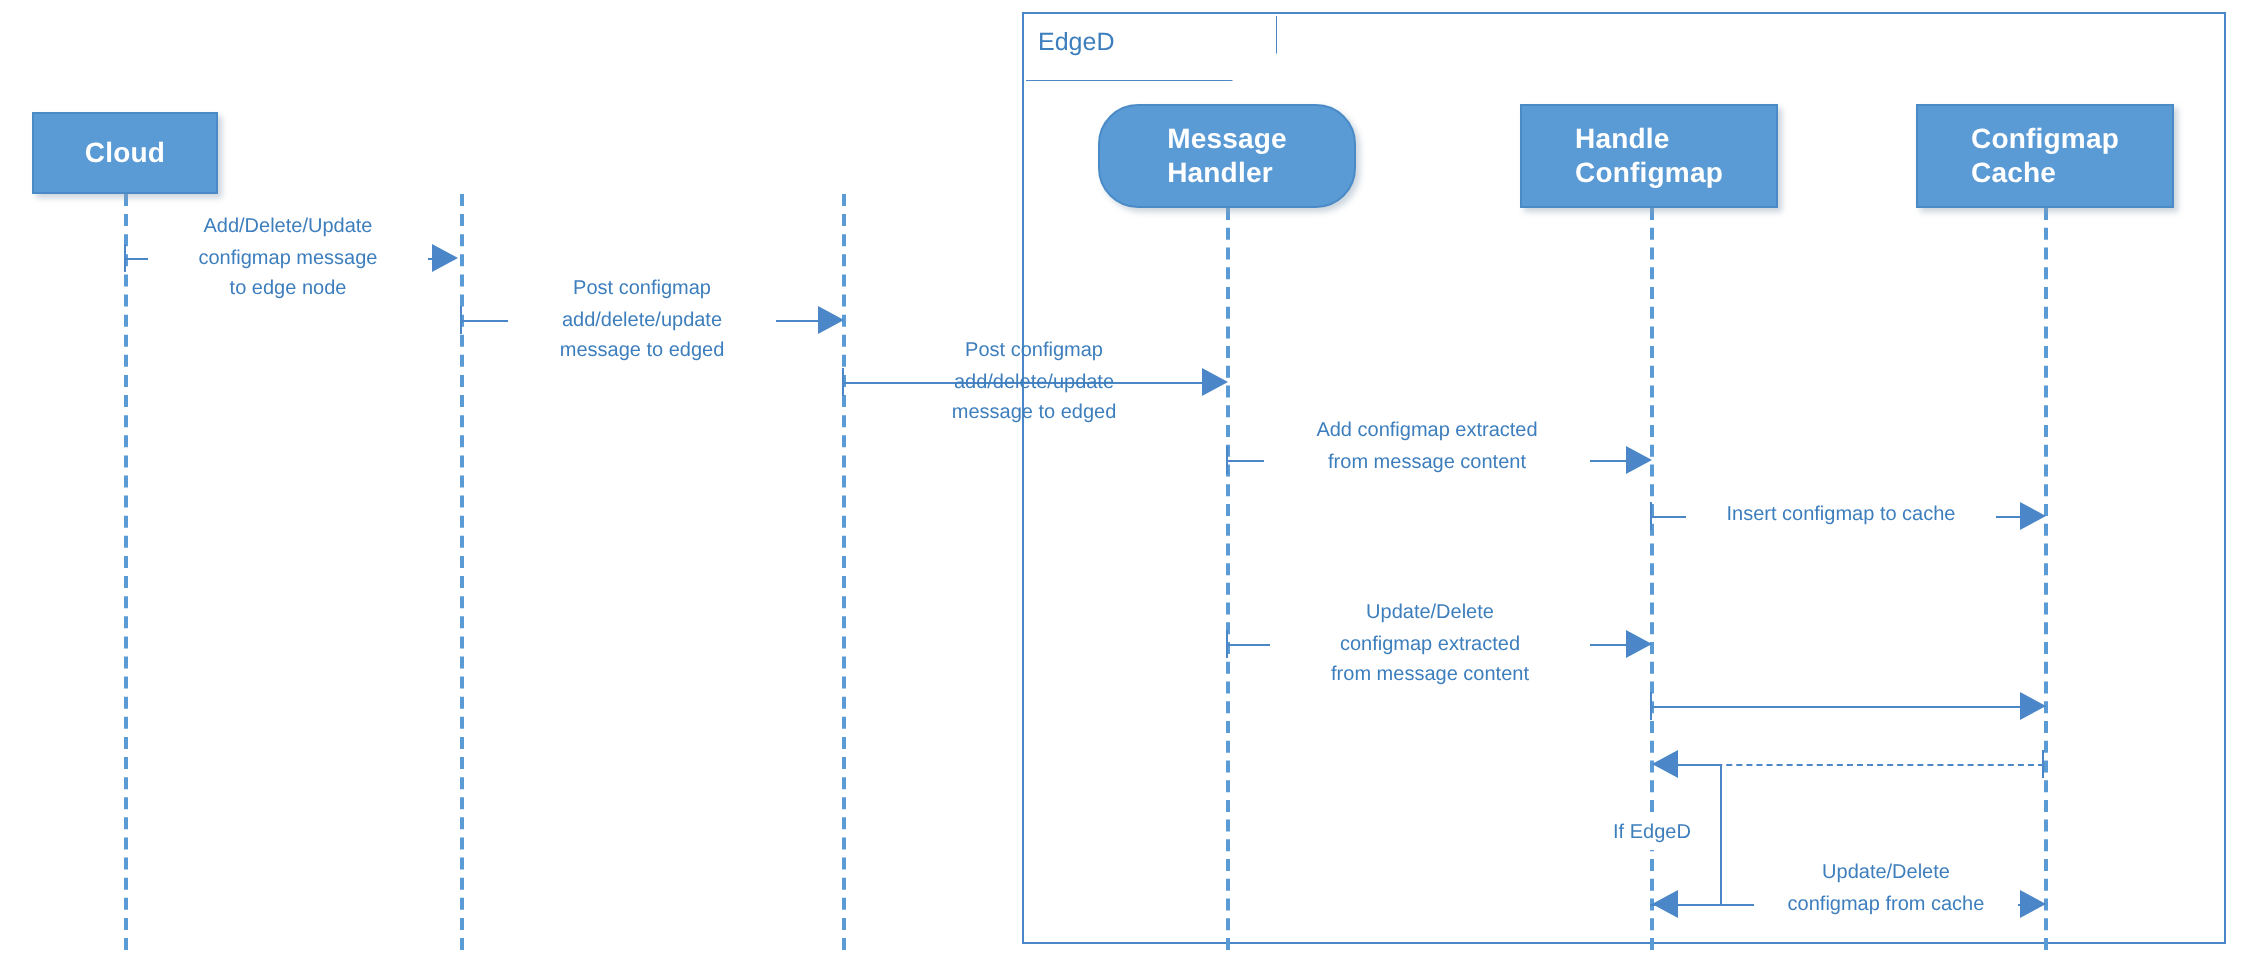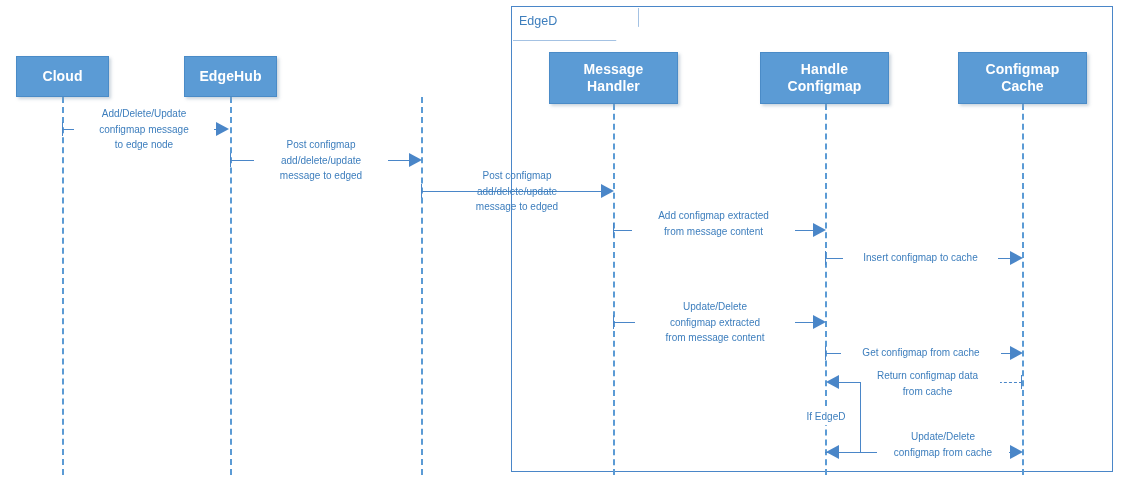--- a/index.html
+++ b/index.html
@@ -46,21 +46,21 @@
     box-sizing:border-box;
     background:#5b9bd5;
     border:1px solid #4a8bc7;
     color:#ffffff;
     font-weight:bold;
     font-size:14px;
     line-height:17px;
     display:flex;
     align-items:center;
     justify-content:center;
-    text-align:center;
+    text-align:left;
     box-shadow:2px 2px 3px rgba(140,160,180,0.45);
     letter-spacing:.1px;
   }
   .actor span{display:block;}
 
   
   .lifeline{
     position:absolute;
     width:0;
     border-left:2.5px dashed #5b9bd5;
@@ -115,26 +115,23 @@
   <div class="lifeline" style="left:230px;top:97px;height:378px;"></div>
   <div class="lifeline" style="left:421px;top:97px;height:378px;"></div>
   <div class="lifeline" style="left:613px;top:104px;height:371px;"></div>
   <div class="lifeline" style="left:825px;top:104px;height:371px;"></div>
   <div class="lifeline" style="left:1022px;top:104px;height:371px;"></div>
 
   <div class="actor" style="left:16px;top:56px;width:93px;height:41px;">
     <span>Cloud</span>
   </div>
 
-  <div class="actor" style="left:184px;top:56px;width:93px;height:41px;">
-    <span>EdgeHub</span>
-  </div>
-
-
-  <div class="actor" style="left:549px;top:52px;width:129px;height:52px;">
+
+
+  <div class="actor" style="left:549px;top:52px;width:129px;height:52px;border-radius:20px;">
     <div>
       <span>Message</span>
       <span>Handler</span>
     </div>
   </div>
 
   <div class="actor" style="left:760px;top:52px;width:129px;height:52px;">
     <div>
       <span>Handle</span>
       <span>Configmap</span>
@@ -197,29 +194,26 @@
   </div>
   <div class="label opaque" style="left:635px;top:299px;width:160px;">Update/Delete
 configmap extracted
 from message content</div>
 
   <div class="msg">
     <div class="shaft" style="left:825px;top:353px;width:187px;"></div>
     <div class="stub" style="left:825px;top:346px;height:14px;"></div>
     <div class="head right" style="left:1010px;top:346px;"></div>
   </div>
-  <div class="label opaque" style="left:841px;top:345px;width:160px;">Get configmap from cache</div>
 
   <div class="msg">
     <div class="shaft dash" style="left:838px;top:382px;width:184px;"></div>
     <div class="stub" style="left:1021px;top:375px;height:14px;"></div>
     <div class="head left" style="left:826px;top:375px;"></div>
   </div>
-  <div class="label opaque" style="left:855px;top:368px;width:145px;">Return configmap data
-from cache</div>
 
   <div class="msg">
     <div class="stub" style="left:860px;top:382px;height:70px;"></div>
     <div class="shaft" style="left:838px;top:382px;width:23px;"></div>
     <div class="shaft" style="left:838px;top:452px;width:23px;"></div>
   </div>
   <div class="label opaque" style="left:795px;top:409px;width:62px;">If EdgeD</div>
 
   <div class="msg">
     <div class="shaft" style="left:825px;top:452px;width:187px;"></div>

